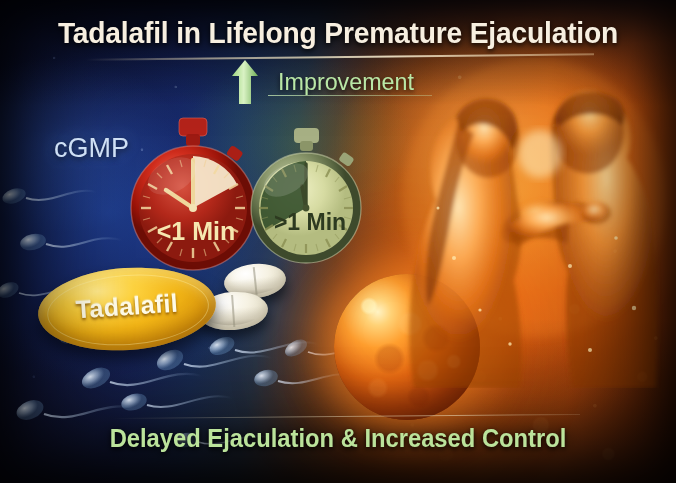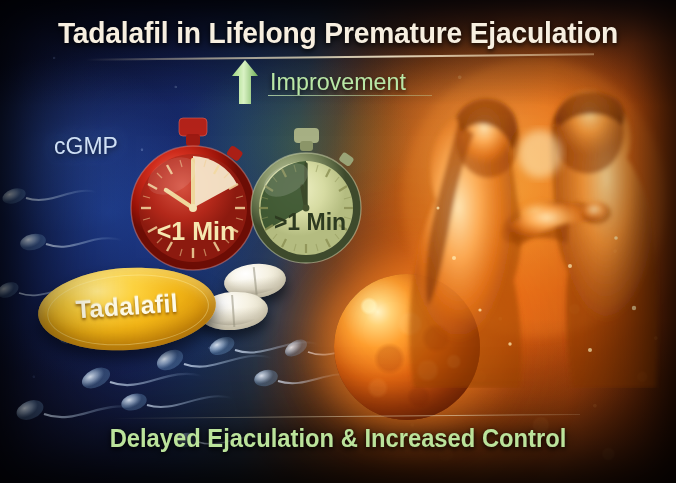--- a/index.html
+++ b/index.html
@@ -190,37 +190,37 @@
     text-shadow:0 2px 6px rgba(0,0,0,.85), 0 0 18px rgba(0,0,0,.6);
     white-space:nowrap;
   }
   .title-rule{
     position:absolute;left:86px;top:56px;width:508px;height:1.5px;
     background:linear-gradient(90deg, rgba(255,240,200,0) 0%, rgba(255,238,195,.55) 24%, rgba(255,245,215,.85) 60%, rgba(255,235,190,.35) 100%);
     transform:rotate(-.6deg);
   }
   .improvement-wrap{
     position:absolute;left:232px;top:60px;
-    display:flex;align-items:center;gap:10px;
+    display:flex;align-items:center;gap:18px;
   }
   .arrow-up{width:26px;height:44px;display:block;}
   .improvement{
     font-size:24px;font-weight:400;
     color:#b9e7a6;
     transform:scaleX(.97);
     text-shadow:0 2px 5px rgba(0,0,0,.8);
     white-space:nowrap;
   }
   .improvement-rule{
     position:absolute;left:268px;top:95px;width:164px;height:1.2px;
     background:linear-gradient(90deg, rgba(200,235,180,.75) 0%, rgba(200,235,180,.35) 100%);
   }
   .cgmp{
     position:absolute;left:54px;top:133px;
-    font-size:23px;font-weight:400;
+    font-size:27px;font-weight:400;
     color:#cfe0f5;
     text-shadow:0 2px 6px rgba(0,0,0,.8), 0 0 14px rgba(120,170,255,.45);
   }
   .caption{
     position:absolute;left:0;top:424px;width:676px;
     text-align:center;
     font-size:25px;font-weight:700;
     color:#bbe39b;
     transform:scaleX(.95);
     text-shadow:0 2px 6px rgba(0,0,0,.9), 0 0 16px rgba(0,0,0,.7);

